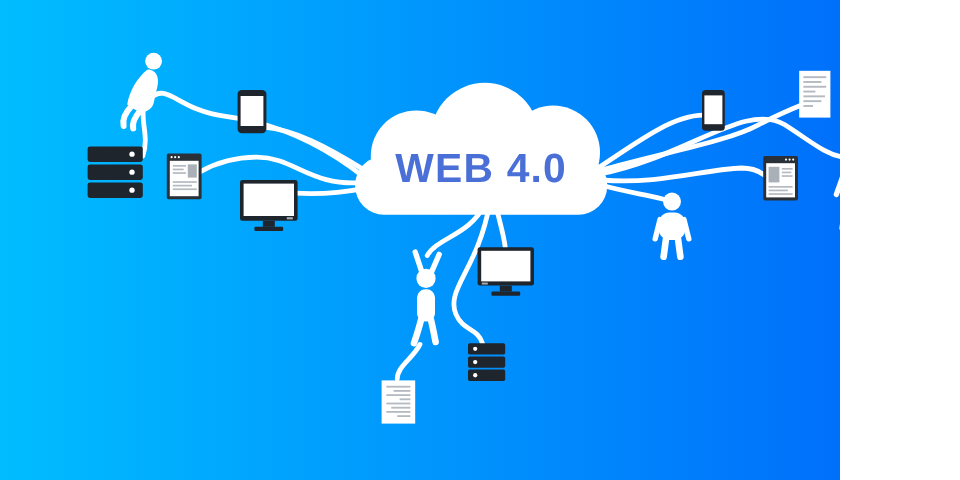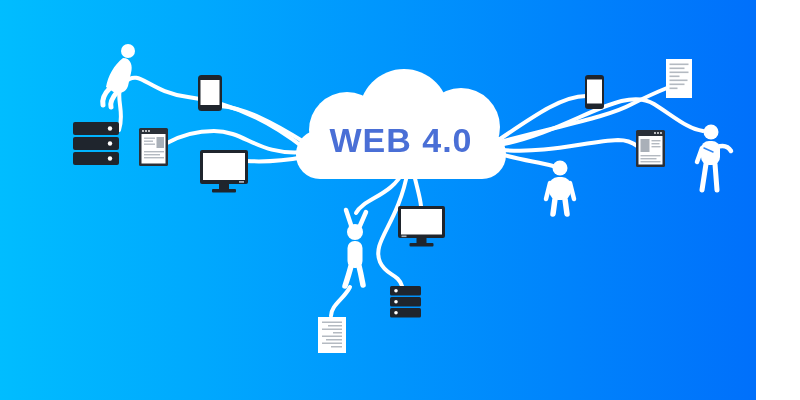--- a/index.html
+++ b/index.html
@@ -3,21 +3,21 @@
 <meta charset="utf-8">
 <style>
   :root{
     --bg-start:#00bdff; --bg-end:#0070fb; --line:#ffffff;
     --device-dark:#1f252d; --screen:#ffffff; --paper:#ffffff;
     --paper-line:#b4bac1; --paper-block:#a9b0b8; --person:#ffffff;
     --label-blue:#4a6fd6; --frame-dark:#2a3038;
   }
   html,body{margin:0;padding:0;}
   .stage{
-    width:756px;height:400px;overflow:hidden;position:relative;
+    width:700px;height:400px;overflow:hidden;position:relative;
     background:linear-gradient(90deg,var(--bg-start),var(--bg-end));
     font-family:"Liberation Sans",sans-serif;
   }
   svg{display:block;}
   .ln{fill:none;stroke:var(--line);stroke-width:4;stroke-linecap:round;}
   .dev{fill:var(--device-dark);}
   .frm{fill:var(--frame-dark);}
   .scr{fill:var(--screen);}
   .ppr{fill:var(--paper);}
   .pln{fill:var(--paper-line);}

